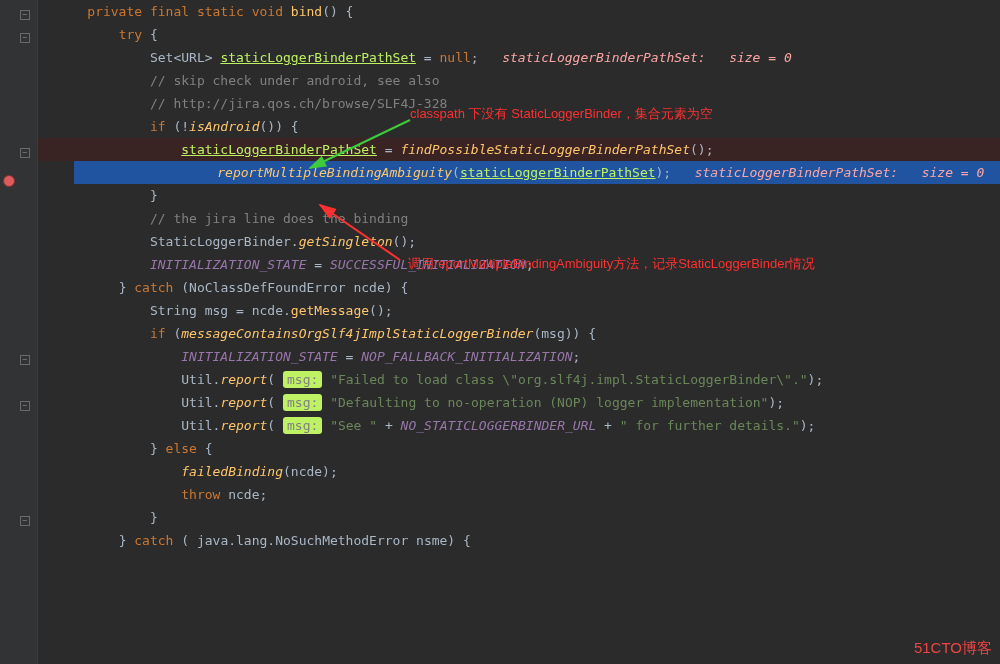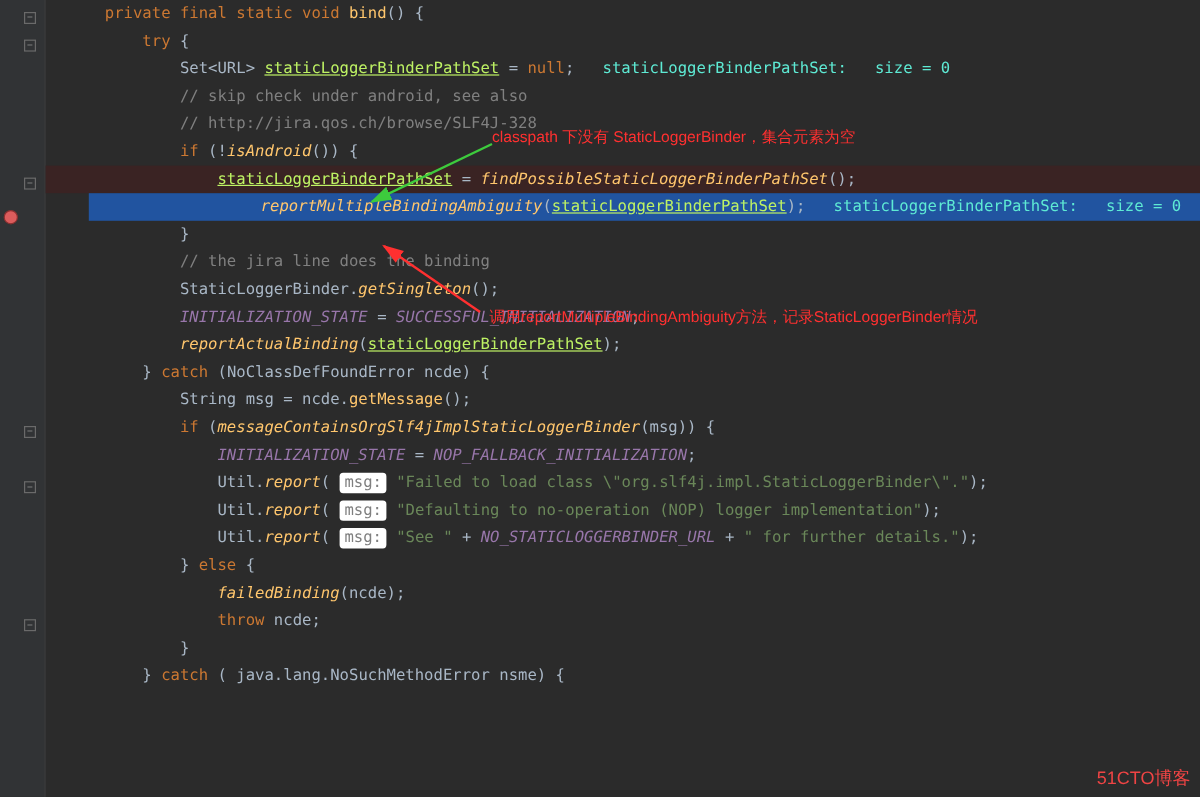--- a/index.html
+++ b/index.html
@@ -57,22 +57,22 @@
   position: relative;
 }
 .line.bp-line { background: #3a2323; }
 .line.exec-line { background: #2154a0; margin-left: 36px; }
 .kw { color: #cc7832; }
 .type { color: #a9b7c6; }
 .field { color: #bef264; text-decoration: underline; }
 .method { color: #ffc66d; }
 .method-i { color: #ffc66d; font-style: italic; }
 .comment { color: #808080; }
-.hint { color: #5eead4; }
-.hint-box { background: #ffffff; padding: 1px 4px; border-radius: 3px; color: #808080; font-style: normal; }
+.hint { color: #fca5a5; font-style: italic; }
+.hint-box { background: #bef264; padding: 1px 4px; border-radius: 3px; color: #808080; font-style: normal; }
 .str { color: #6a8759; }
 .const { color: #9876aa; font-style: italic; }
 .plain { color: #a9b7c6; }
 .annotation-red {
   position: absolute;
   color: #ff3030;
   font-family: "Microsoft YaHei", sans-serif;
   font-size: 13px;
   z-index: 10;
 }
@@ -112,21 +112,20 @@
 <div class="line">            <span class="type">Set&lt;URL&gt; </span><span class="field">staticLoggerBinderPathSet</span><span> = </span><span class="kw">null</span><span>;</span><span class="hint">   staticLoggerBinderPathSet:   size = 0</span></div>
 <div class="line">            <span class="comment">// skip check under android, see also</span></div>
 <div class="line">            <span class="comment">// http://jira.qos.ch/browse/SLF4J-328</span></div>
 <div class="line">            <span class="kw">if </span><span>(!</span><span class="method-i">isAndroid</span><span>()) {</span></div>
 <div class="line bp-line">                <span class="field">staticLoggerBinderPathSet</span><span> = </span><span class="method-i">findPossibleStaticLoggerBinderPathSet</span><span>();</span></div>
 <div class="line exec-line">                <span class="method-i">reportMultipleBindingAmbiguity</span><span>(</span><span class="field">staticLoggerBinderPathSet</span><span>);</span><span class="hint">   staticLoggerBinderPathSet:   size = 0</span></div>
 <div class="line">            <span>}</span></div>
 <div class="line">            <span class="comment">// the jira line does the binding</span></div>
 <div class="line">            <span class="type">StaticLoggerBinder</span><span>.</span><span class="method-i">getSingleton</span><span>();</span></div>
 <div class="line">            <span class="const">INITIALIZATION_STATE</span><span> = </span><span class="const">SUCCESSFUL_INITIALIZATION</span><span>;</span></div>
-<div class="line">            <span class="method-i">reportActualBinding</span><span>(</span><span class="field">staticLoggerBinderPathSet</span><span>);</span></div>
 <div class="line">        <span>} </span><span class="kw">catch </span><span>(NoClassDefFoundError ncde) {</span></div>
 <div class="line">            <span class="type">String msg = ncde.</span><span class="method">getMessage</span><span>();</span></div>
 <div class="line">            <span class="kw">if </span><span>(</span><span class="method-i">messageContainsOrgSlf4jImplStaticLoggerBinder</span><span>(msg)) {</span></div>
 <div class="line">                <span class="const">INITIALIZATION_STATE</span><span> = </span><span class="const">NOP_FALLBACK_INITIALIZATION</span><span>;</span></div>
 <div class="line">                <span class="type">Util.</span><span class="method-i">report</span><span>( </span><span class="hint-box">msg:</span><span> </span><span class="str">"Failed to load class \"org.slf4j.impl.StaticLoggerBinder\"."</span><span>);</span></div>
 <div class="line">                <span class="type">Util.</span><span class="method-i">report</span><span>( </span><span class="hint-box">msg:</span><span> </span><span class="str">"Defaulting to no-operation (NOP) logger implementation"</span><span>);</span></div>
 <div class="line">                <span class="type">Util.</span><span class="method-i">report</span><span>( </span><span class="hint-box">msg:</span><span> </span><span class="str">"See "</span><span> + </span><span class="const">NO_STATICLOGGERBINDER_URL</span><span> + </span><span class="str">" for further details."</span><span>);</span></div>
 <div class="line">            <span>} </span><span class="kw">else </span><span>{</span></div>
 <div class="line">                <span class="method-i">failedBinding</span><span>(ncde);</span></div>
 <div class="line">                <span class="kw">throw </span><span>ncde;</span></div>

